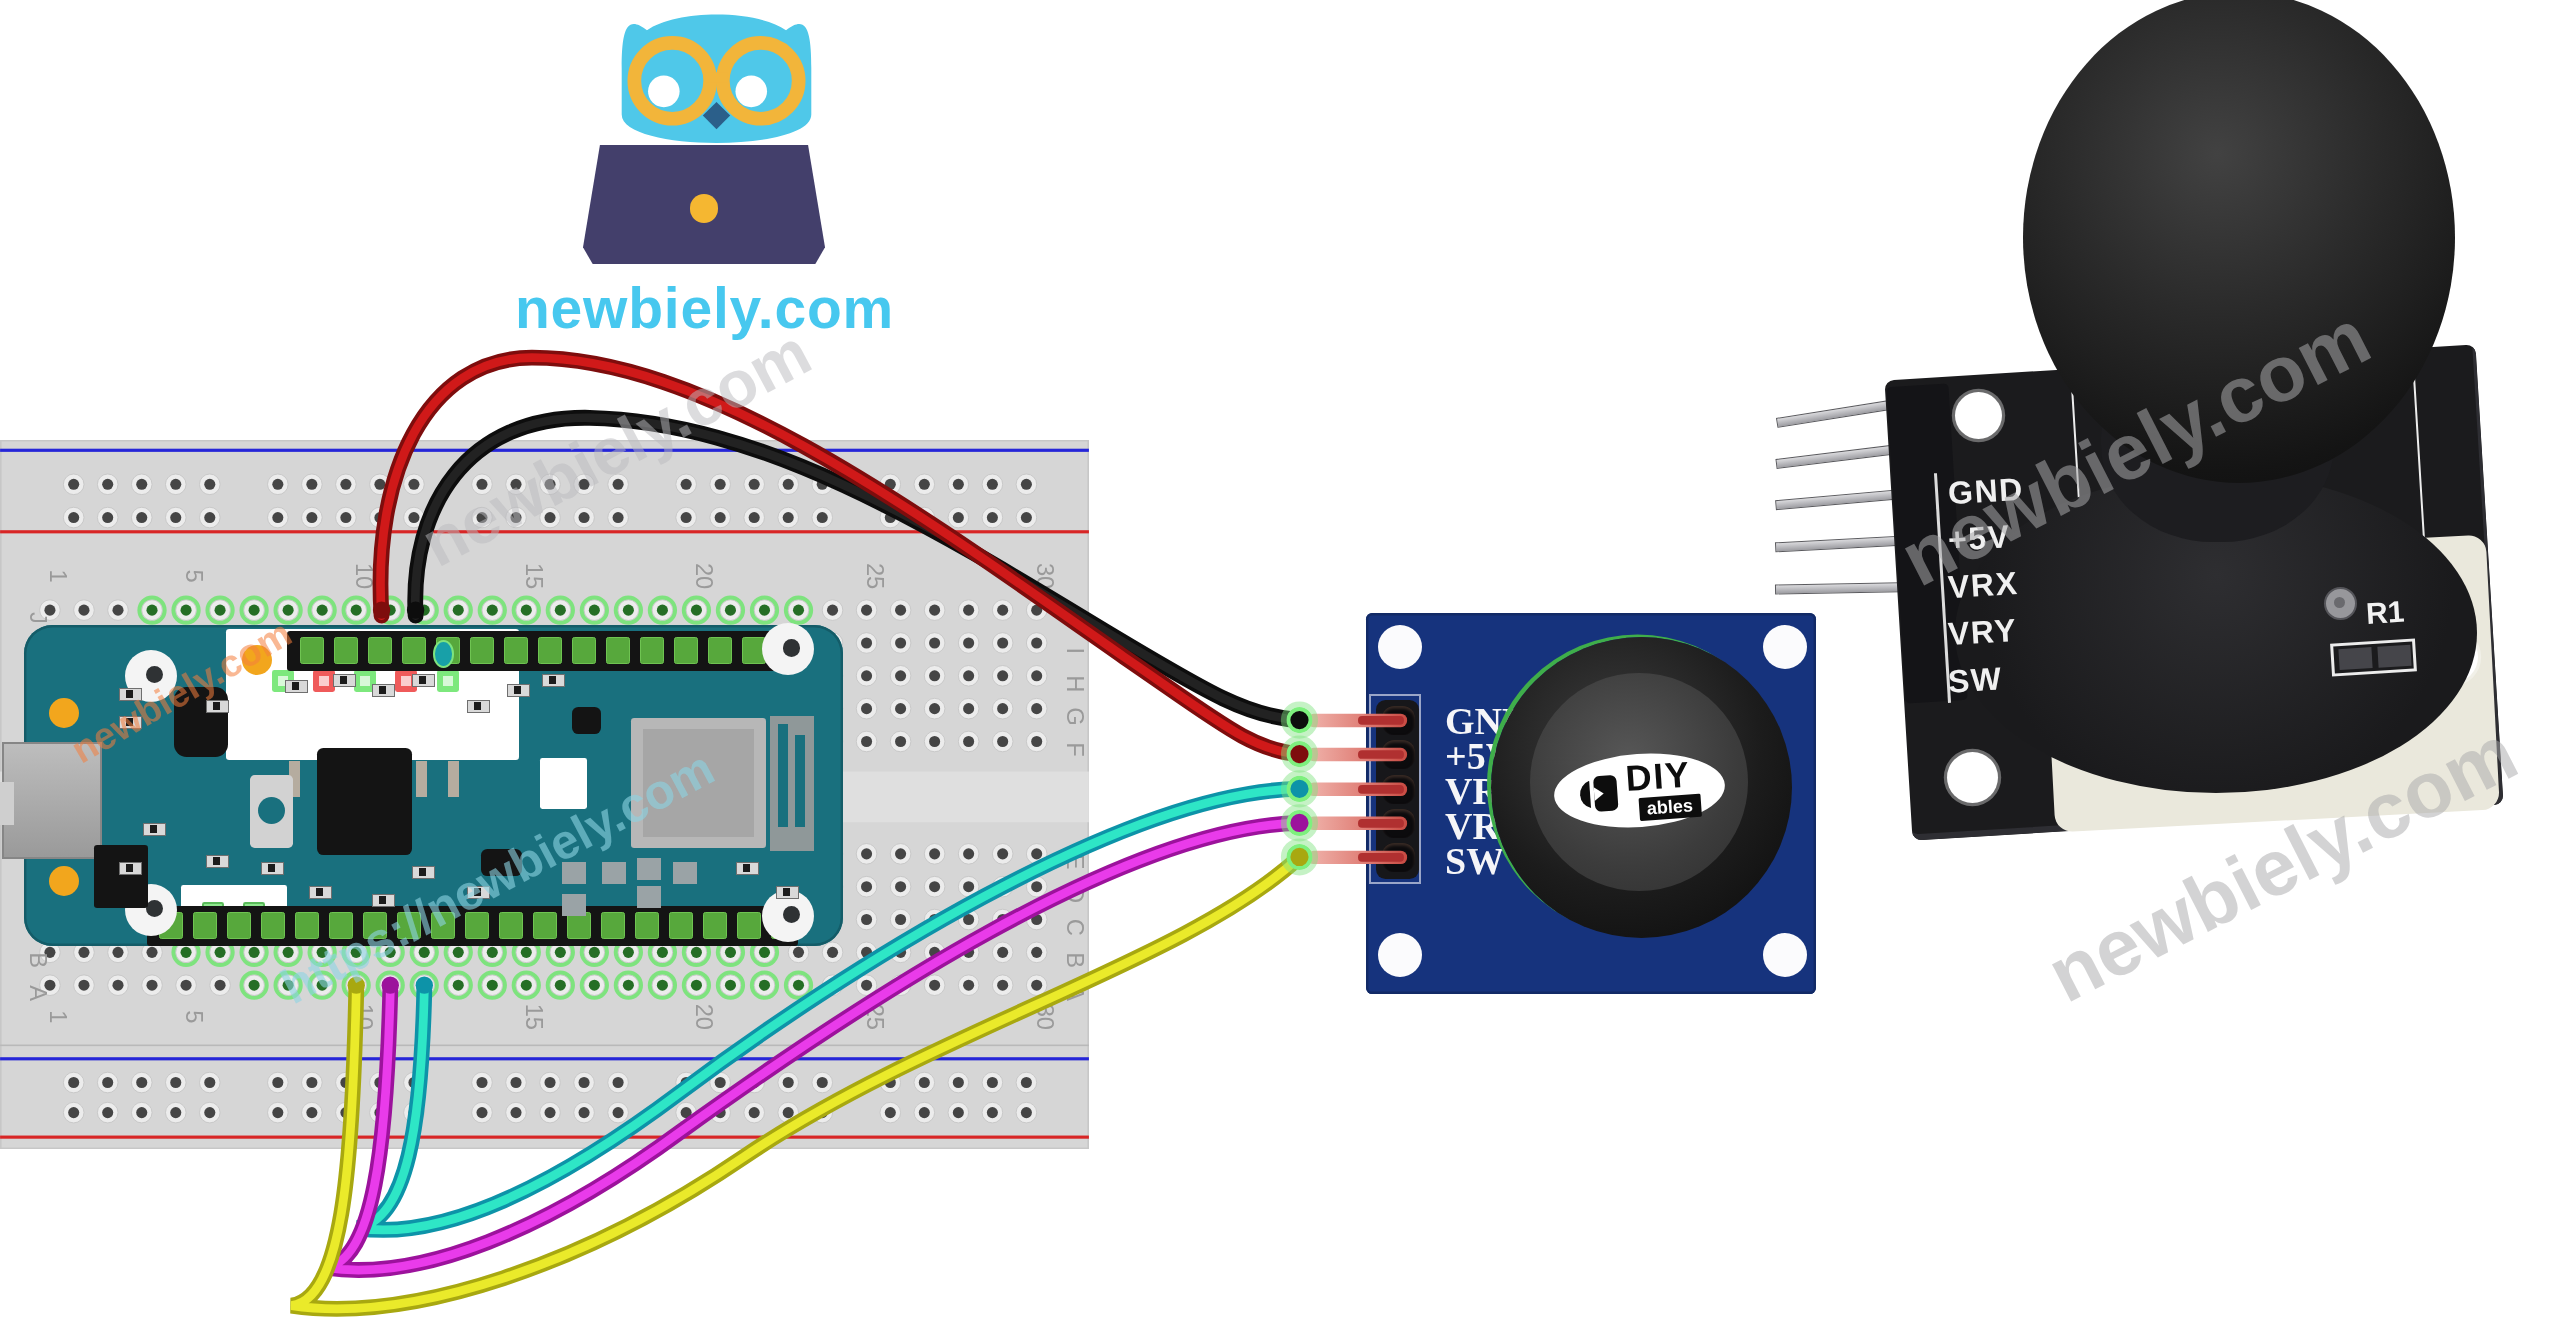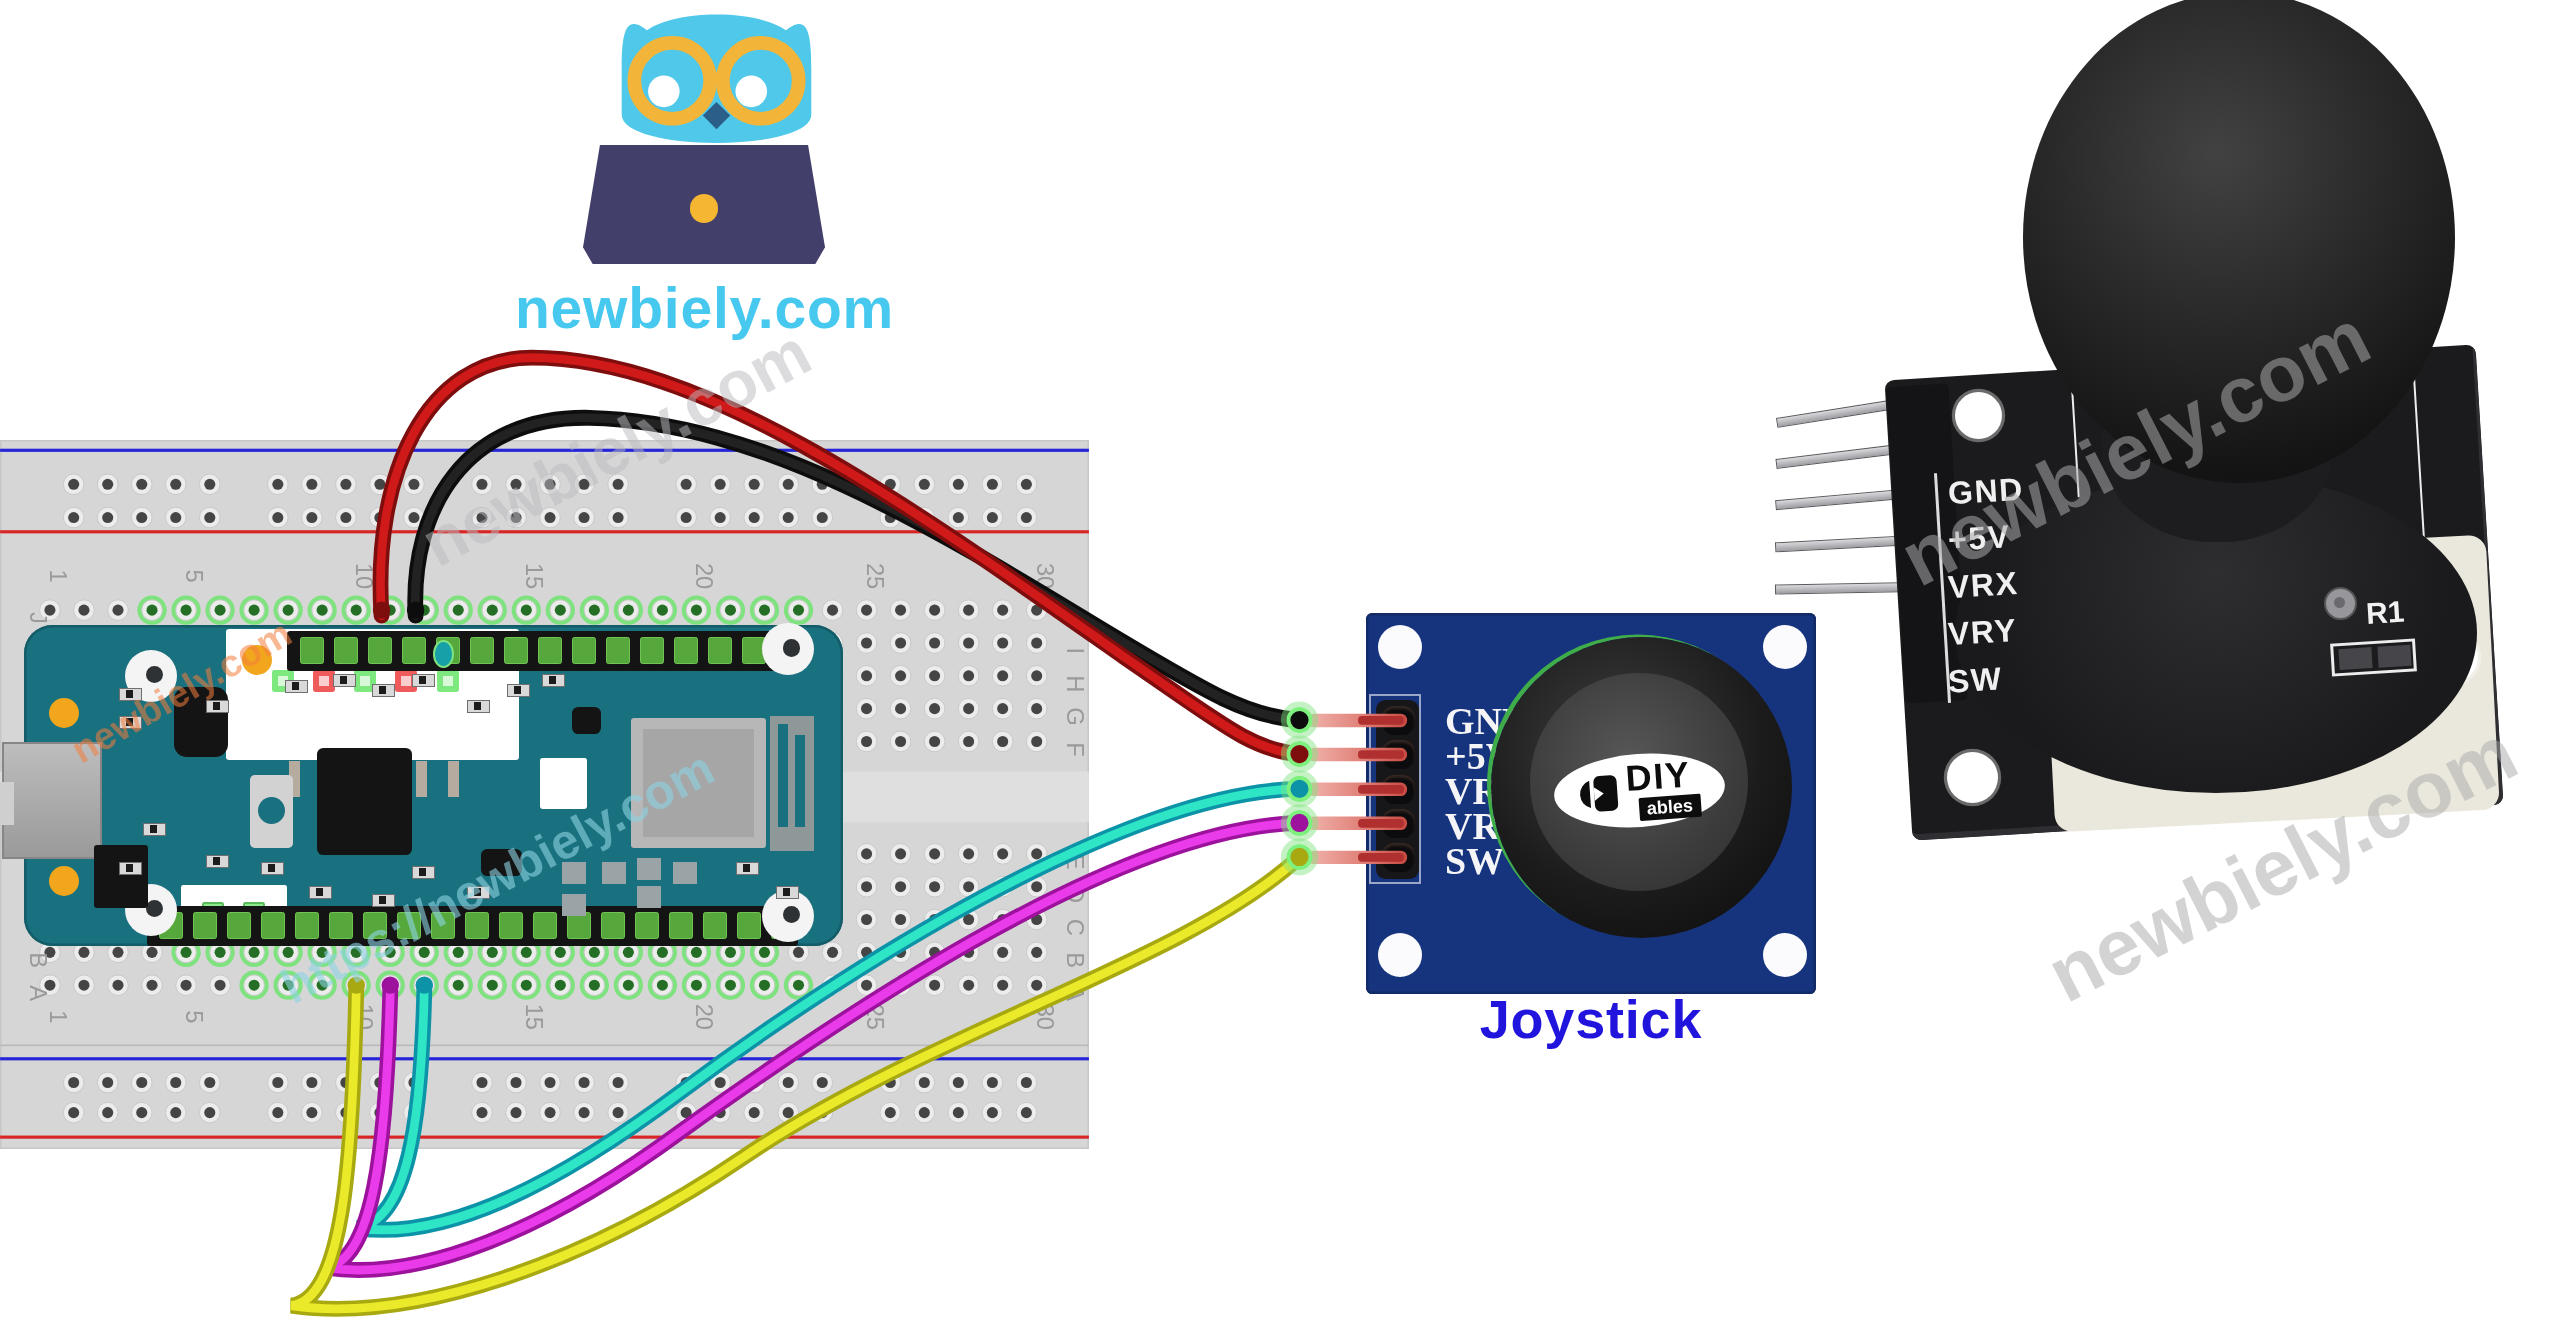--- a/index.html
+++ b/index.html
@@ -864,21 +864,20 @@
         <path d="M16 12 A21 21 0 0 0 16 52 Z" fill="#0d0d0d"></path>
         <rect x="22" y="6" width="34" height="52" rx="9" fill="#0d0d0d"></rect>
         <path d="M22 22 L36 32 L22 42 Z" fill="#ffffff"></path>
       </svg>
       <div id="brand-col">
         <span id="brand-name">DIY</span>
         <span id="brand-sub">ables</span>
       </div>
     </div>
   </div>
-  <div class="abs" id="module-caption" style="color:#2114dd;">Joystick</div>
 
   <div class="photo-pin" style="left:1775px;top:396px;width:138px;transform:rotate(-9deg);"></div>
   <div class="photo-pin" style="left:1775px;top:442px;width:138px;transform:rotate(-7deg);"></div>
   <div class="photo-pin" style="left:1775px;top:488px;width:138px;transform:rotate(-5deg);"></div>
   <div class="photo-pin" style="left:1775px;top:535px;width:138px;transform:rotate(-3deg);"></div>
   <div class="photo-pin" style="left:1775px;top:582px;width:138px;transform:rotate(-1deg);"></div>
   <div class="abs photo-el" id="photo-pcb"></div>
   <div class="abs photo-el" id="photo-conn"></div>
   <div class="abs photo-el" id="photo-silk"></div>
   <div class="abs photo-el" id="pot-base"></div>

